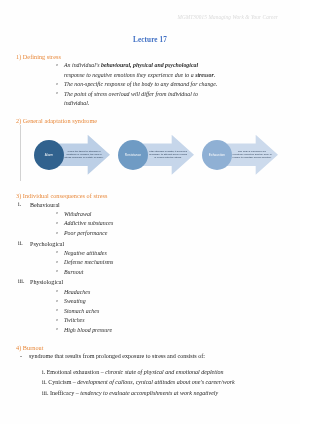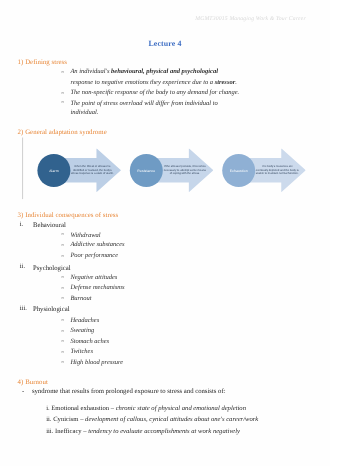--- a/index.html
+++ b/index.html
@@ -202,21 +202,21 @@
   .s2 .arrow { background: #c6d6ea; }
   .s3 .arrow { background: #ccdaec; }
 </style>
 </head>
 <body>
 
 <div class="page">
 
   <div class="header">MGMT30015   Managing Work &amp; Your Career</div>
 
-  <div class="doc-title">Lecture 4</div>
+  <div class="doc-title">Lecture 17</div>
 
   <div class="content">
 
     <div class="sec-head">1)  Defining stress</div>
 
     <div class="lvl-o">
       <span class="mark">o</span>
       <span>An individual's </span><b>behavioural, physical and psychological</b>
       <span class="cont">
         <span>response to negative emotions they experience due to a </span><b>stressor</b><span>.</span>

